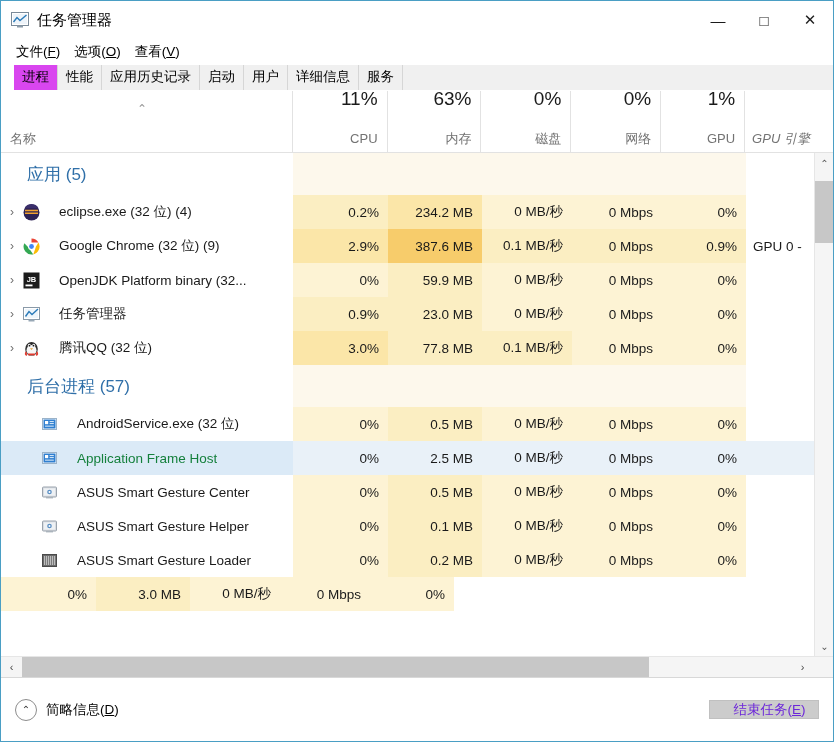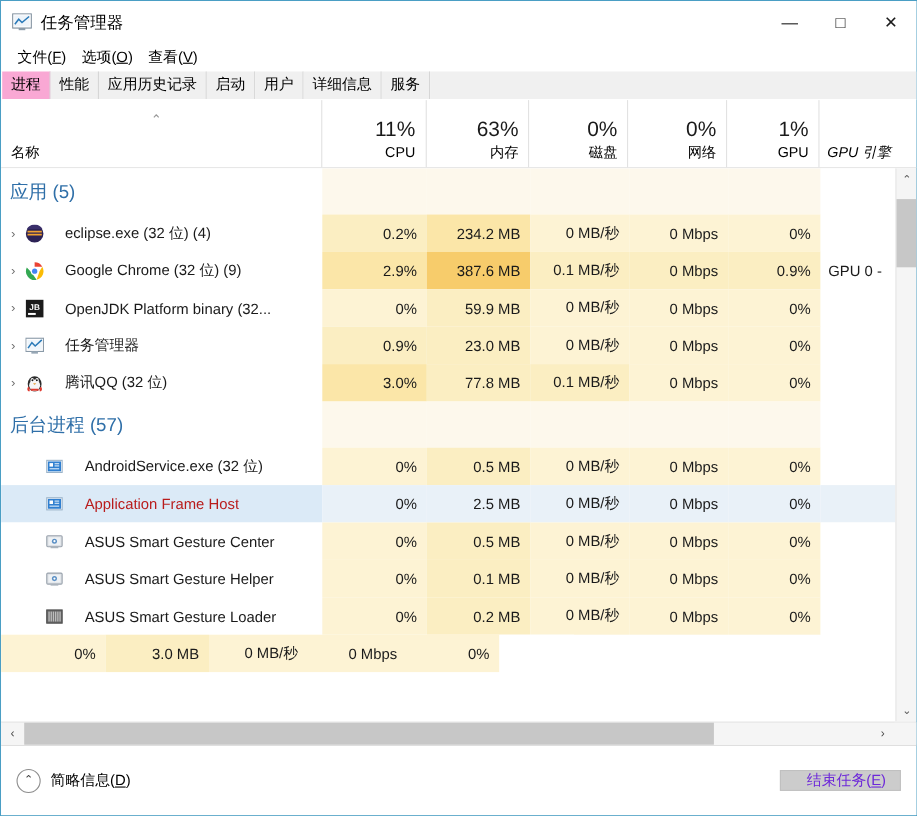--- a/index.html
+++ b/index.html
@@ -90,22 +90,23 @@
     padding: 3px 8px 4px 8px;
     background: #f0f0f0;
     border-right: 1px solid #d6d6d6;
     cursor: default;
     white-space: nowrap;
     height: 25px;
     display: flex;
     align-items: center;
   }
   .tab.active {
-    background: #f9a8d4;
+    background: #d946ef;
     border-right: 1px solid #d6d6d6;
+    margin-left: 12px;
   }
   .tabbar-filler {
     flex: 1;
     height: 25px;
     background: #f0f0f0;
     border-bottom: 0;
   }
 
   
   .colheader {
@@ -131,21 +132,22 @@
     font-size: 19px;
     color: #1a1a1a;
     text-align: right;
     padding-right: 9px;
     line-height: 22px;
   }
   .ch .lbl {
     text-align: right;
     padding-right: 9px;
     line-height: 18px;
-    color: #000000;
+    color: #737373;
+    margin-top: 20px;
   }
   .ch-name { width: 292px; }
   .ch-name .lbl { text-align: left; padding-left: 9px; }
   .ch-cpu  { width: 95px; }
   .ch-mem  { width: 94px; }
   .ch-disk { width: 90px; }
   .ch-net  { width: 90px; }
   .ch-gpu  { width: 84px; }
   .ch-gpueng { width: 88px; border-right: none; }
   .ch-gpueng .lbl { text-align: left; padding-left: 7px; font-style: italic; }
@@ -172,21 +174,21 @@
     background: #ffffff;
   }
   .row {
     display: flex;
     height: 34px;
     align-items: stretch;
     cursor: default;
   }
   .row.section { height: 42px; }
   .row.selected .cell-name { background: #dbeaf7; }
-  .row.selected .cell-name .nm { color: #b91c1c; }
+  .row.selected .cell-name .nm { color: #15803d; }
 
   .cell {
     display: flex;
     align-items: center;
     font-size: 13.5px;
     color: #1a1a1a;
     justify-content: flex-end;
     padding-right: 9px;
     overflow: hidden;
     white-space: nowrap;
@@ -206,21 +208,21 @@
     width: 68px;
     justify-content: flex-start;
     padding-left: 7px;
     padding-right: 0;
     background: #ffffff;
   }
 
   .section-title {
     font-size: 17px;
     color: #2f6fa8;
-    padding-left: 8px;
+    padding-left: 26px;
     display: flex;
     align-items: center;
   }
 
   .expander {
     width: 22px;
     min-width: 22px;
     text-align: center;
     font-size: 12px;
     color: #6f6f6f;

